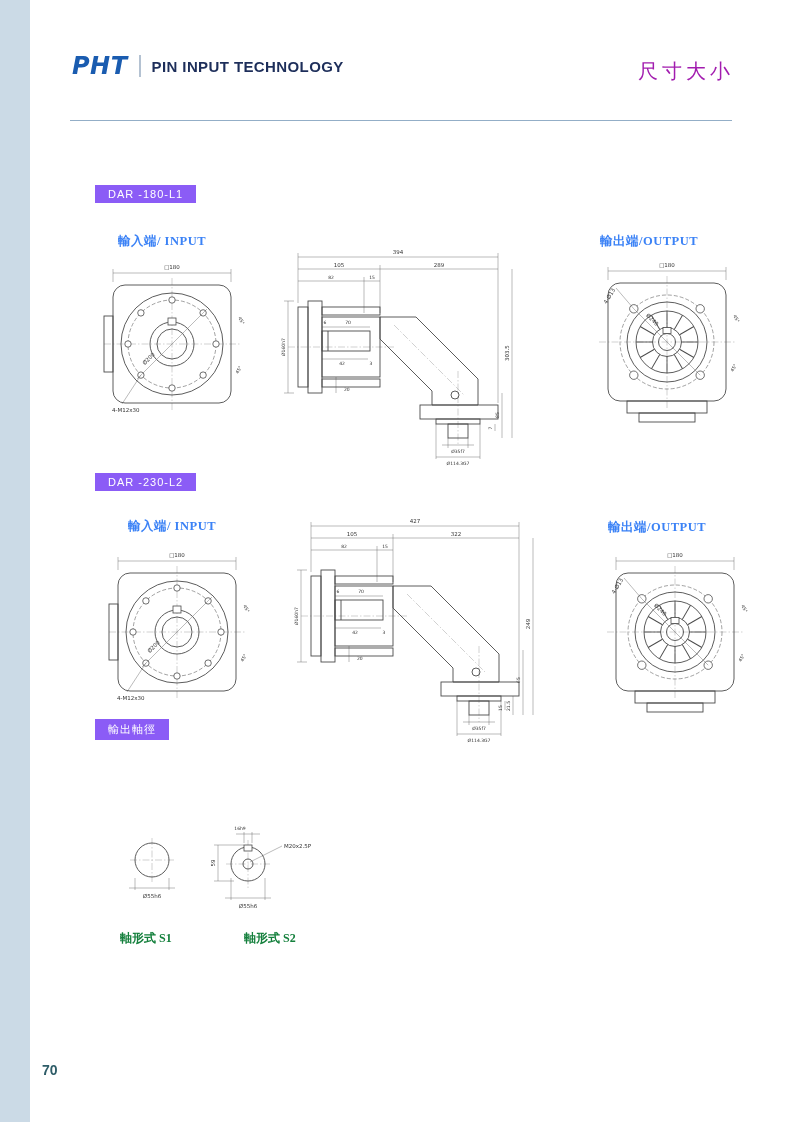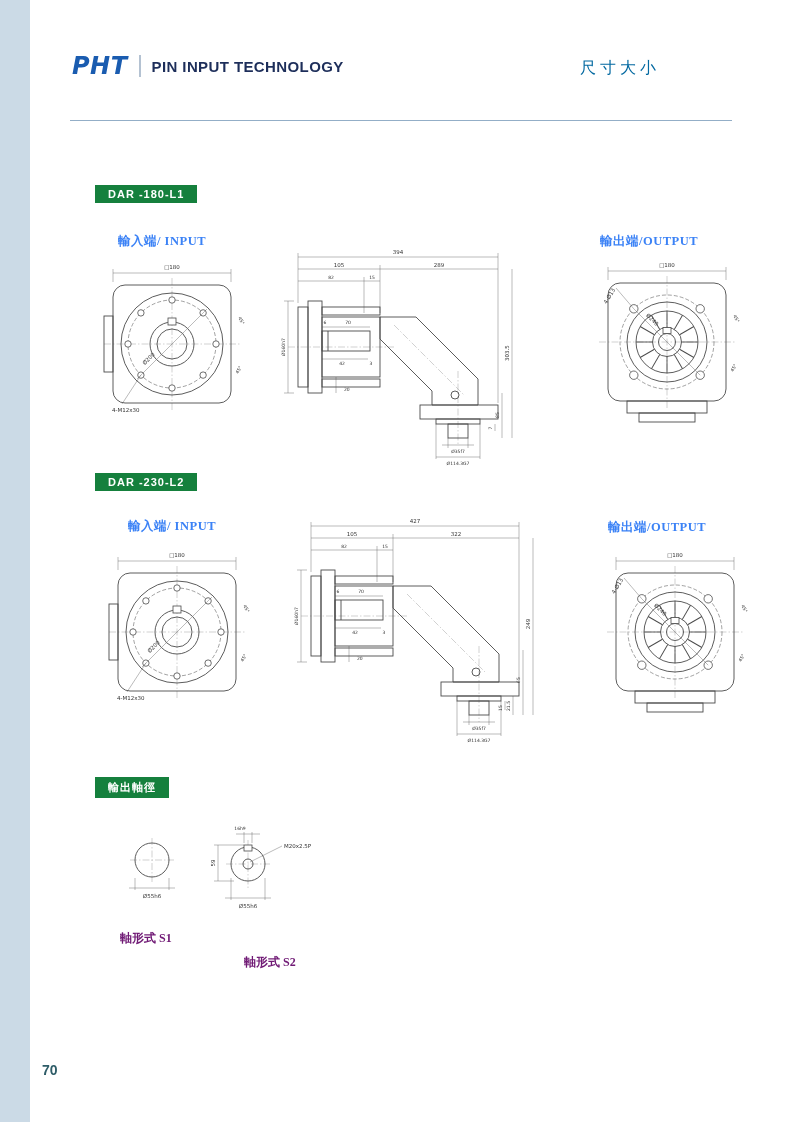--- a/index.html
+++ b/index.html
@@ -4,28 +4,28 @@
 <style>
   html,body{margin:0;padding:0;background:#e8e8e8;}
   .page{position:relative;width:800px;height:1122px;margin:0 auto;background:#ffffff;
         font-family:"Liberation Sans",sans-serif;color:#222;overflow:hidden;}
   .left-strip{position:absolute;left:0;top:0;width:30px;height:1122px;background:#cbdae6;}
   .brand{position:absolute;left:72px;top:52px;display:flex;align-items:center;}
   .logo{font-family:"DejaVu Sans",sans-serif;font-style:italic;font-weight:900;
         font-size:24px;color:#1a5cb0;letter-spacing:0.5px;}
   .logo-divider{display:inline-block;width:2px;height:22px;background:#b4c2d2;margin:0 11px;}
   .company{font-size:15px;font-weight:800;color:#1d2e5a;letter-spacing:0.4px;}
-  .page-title{position:absolute;left:580px;top:58px;font-size:16px;color:#0369a1;letter-spacing:4px;}
+  .page-title{position:absolute;left:638px;top:58px;font-size:20px;color:#a21caf;letter-spacing:4px;}
   .header-rule{position:absolute;left:70px;top:120px;width:662px;height:1px;background:#93aec7;}
-  .badge{position:absolute;left:95px;display:inline-block;background:#15803d;color:#fff;
-         font-size:11px;letter-spacing:1px;padding:3px 13px;font-weight:bold;}
+  .badge{position:absolute;left:95px;display:inline-block;background:#8b5cf6;color:#fff;
+         font-size:11px;letter-spacing:1px;padding:3px 13px;}
   .view-label{position:absolute;font-family:"Liberation Serif",serif;font-size:12.5px;
               font-weight:600;color:#3b82f6;letter-spacing:0.5px;}
   .shaft-label{position:absolute;font-family:"Liberation Serif",serif;font-size:12px;
-               font-weight:600;color:#701a75;}
+               font-weight:600;color:#15803d;}
   .page-number{position:absolute;left:42px;top:1062px;font-size:14px;font-weight:700;color:#2e5d68;}
   svg.drawing{position:absolute;overflow:visible;}
   .d-stroke{stroke:#4a4a4a;fill:none;stroke-width:0.9;}
   .d-thin{stroke:#666;fill:none;stroke-width:0.45;}
   .d-dash{stroke:#555;fill:none;stroke-width:0.55;stroke-dasharray:4 2;}
   .d-center{stroke:#999;fill:none;stroke-width:0.45;stroke-dasharray:7 2 1.5 2;}
   text.dim{font-family:"DejaVu Sans",sans-serif;font-size:5.5px;fill:#333;stroke:none;}
   text.dim-s{font-family:"DejaVu Sans",sans-serif;font-size:4.5px;fill:#333;stroke:none;}
   .hole{fill:#fff;stroke:#4a4a4a;stroke-width:0.8;}
   .keyway{fill:#fff;stroke:#4a4a4a;stroke-width:0.8;}
@@ -347,21 +347,21 @@
         <circle class="hole" cx="115.2" cy="125.2" r="4.2"></circle>
     </g>
     <line class="d-thin" x1="48.8" y1="58.8" x2="115.2" y2="125.2"></line>
     <text class="dim" x="66" y="71" text-anchor="middle" transform="rotate(45 66 71)">Ø240</text>
     <line class="d-thin" x1="48.8" y1="58.8" x2="31" y2="38"></line>
     <text class="dim" x="26" y="47" text-anchor="middle" transform="rotate(-58 26 47)">4-Ø13</text>
     <text class="dim-s" x="148" y="66" transform="rotate(60 148 66)">45°</text>
     <text class="dim-s" x="148" y="122" transform="rotate(-60 148 122)">45°</text>
   </svg>
 
-  <div class="badge" style="top:777px;">輸出軸徑</div>
+  <div class="badge" style="top:719px;">輸出軸徑</div>
 
   <svg class="drawing" style="left:112px;top:822px;" width="80" height="105" viewBox="0 0 80 105">
     <g class="d-center">
         <line x1="40" y1="16" x2="40" y2="60"></line>
         <line x1="18" y1="38" x2="62" y2="38"></line>
       </g>
     <circle class="d-stroke" cx="40" cy="38" r="17"></circle>
     <g class="d-thin">
       <line x1="23" y1="56" x2="23" y2="68"></line>
         <line x1="57" y1="56" x2="57" y2="68"></line>
@@ -394,16 +394,16 @@
     <text class="dim" x="19" y="57" text-anchor="middle" transform="rotate(-90 19 57)">59</text>
     <g class="d-thin">
       <line x1="35" y1="72" x2="35" y2="94"></line>
         <line x1="69" y1="72" x2="69" y2="94"></line>
       <line x1="29" y1="92" x2="75" y2="92"></line>
     </g>
     <text class="dim" x="52" y="102" text-anchor="middle">Ø55h6</text>
   </svg>
 
   <div class="shaft-label" style="left:120px;top:930px;">軸形式 S1</div>
-  <div class="shaft-label" style="left:212px;top:954px;padding-left:32px;">軸形式 S2</div>
+  <div class="shaft-label" style="left:212px;top:930px;padding-left:32px;">軸形式 S2</div>
 
   <div class="page-number">70</div>
 </div>
 
 </body></html>

